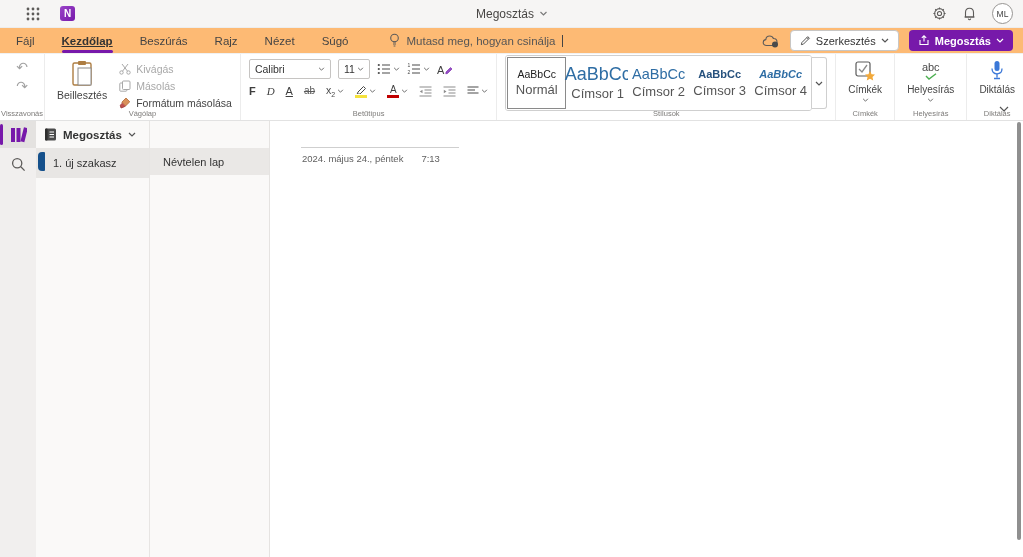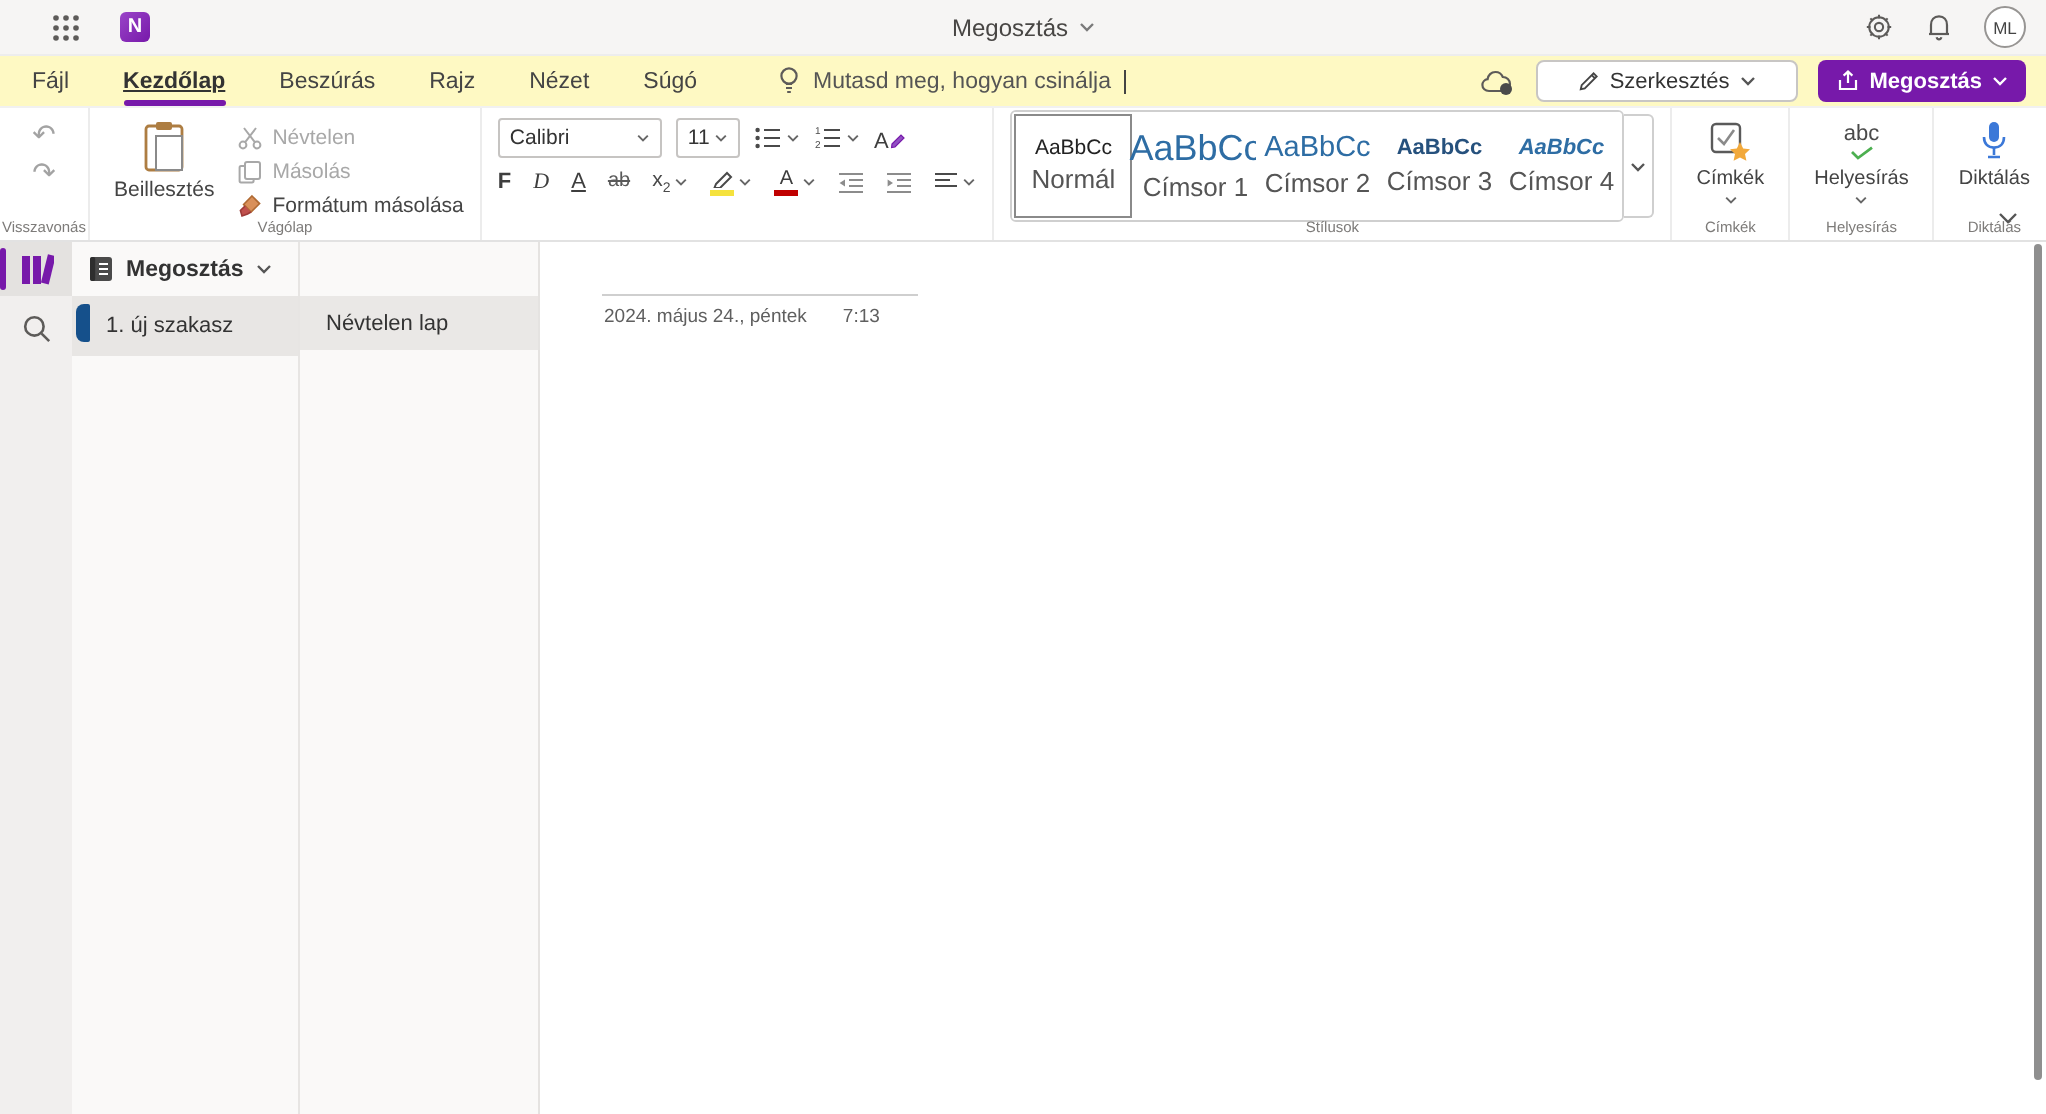--- a/index.html
+++ b/index.html
@@ -10,29 +10,29 @@
   
   .topbar { height:28px; background:#f6f5f4; border-bottom:1px solid #ededed; display:flex; align-items:center; padding:0 12px; position:relative; flex:0 0 auto; }
   .waffle { width:14px; height:14px; margin-left:14px; cursor:pointer; }
   .on-tile { width:15px; height:15px; margin-left:20px; border-radius:3px; background:linear-gradient(135deg,#9a44c8,#7719aa); color:#fff; font-size:10px; font-weight:700; display:flex; align-items:center; justify-content:center; cursor:pointer; }
   .tb-title { position:absolute; left:50%; transform:translateX(-50%); font-size:12px; color:#484644; display:flex; align-items:center; gap:5px; cursor:pointer; }
   .tb-right { position:absolute; right:10px; display:flex; align-items:center; gap:16px; }
   .avatar { width:21px; height:21px; border:1px solid #979593; border-radius:50%; font-size:8.5px; color:#444; display:flex; align-items:center; justify-content:center; background:#fff; cursor:pointer; }
   .chev { display:inline-block; }
 
   
-  .menubar { height:26px; background:#fef9c3; border-bottom:1px solid #f1f1f1; display:flex; align-items:center; padding-left:16px; position:relative; flex:0 0 auto; }
+  .menubar { height:26px; background:#fdba74; border-bottom:1px solid #f1f1f1; display:flex; align-items:center; padding-left:16px; position:relative; flex:0 0 auto; }
   .tabs { display:flex; gap:27px; align-items:center; }
   .mtab { font-size:11.5px; color:#444; cursor:pointer; position:relative; white-space:nowrap; }
   .mtab.active { font-weight:700; color:#333;text-decoration:underline; }
   .mtab.active::after { content:""; position:absolute; left:0; right:0; bottom:-6px; height:2.5px; background:#7719aa; border-radius:2px; }
   .tellme { display:flex; align-items:center; gap:7px; margin-left:40px; color:#555; font-size:11.5px; cursor:text; }
   .caret { width:1px; height:12px; background:#444; }
   .mb-right { position:absolute; right:10px; display:flex; align-items:center; gap:10px; }
-  .btn-edit { display:flex; align-items:center; gap:5px; border:1px solid #c8c6c4; background:#fff; border-radius:4px; height:21px; padding:0 20px; font-size:11px; color:#333; cursor:pointer; }
+  .btn-edit { display:flex; align-items:center; gap:5px; border:1px solid #c8c6c4; background:#fff; border-radius:4px; height:21px; padding:0 9px; font-size:11px; color:#333; cursor:pointer; }
   .btn-share { display:flex; align-items:center; gap:5px; background:#7719aa; border:none; border-radius:4px; height:21px; padding:0 9px; font-size:11px; color:#fff; font-weight:600; cursor:pointer; }
 
   
   .ribbon { height:67px; background:#fff; border-bottom:1px solid #e2e2e2; display:flex; align-items:stretch; position:relative; flex:0 0 auto; }
   .rgroup { position:relative; border-right:1px solid #ececec; padding:5px 8px 13px; display:flex; }
   .glabel { position:absolute; bottom:2px; left:0; right:0; text-align:center; font-size:7.5px; color:#7d7b79; white-space:nowrap; }
   .undo-col { display:flex; flex-direction:column; justify-content:flex-start; gap:3px; align-items:center; width:28px; }
   .ubtn { font-size:14px; color:#a3a3a3; line-height:16px; cursor:pointer; }
   .clip-wrap { display:flex; gap:8px; align-items:flex-start; }
   .bigbtn { display:flex; flex-direction:column; align-items:center; gap:3px; padding:1px 4px; cursor:pointer; }
@@ -201,21 +201,21 @@
           </svg>
           <span class="blabel">Beillesztés</span>
         </div>
         <div class="smallcol">
           <div class="srow disabled">
             <svg width="12" height="12" viewBox="0 0 12 12" fill="none" stroke="#a8a8a8" stroke-width="1">
               <circle cx="2.5" cy="9.5" r="1.7"></circle>
                 <circle cx="9.5" cy="9.5" r="1.7"></circle>
               <path d="M3.5 8.2 L9 1 M8.5 8.2 L3 1"></path>
             </svg>
-            <span>Névtelen</span>
+            <span>Kivágás</span>
           </div>
           <div class="srow disabled">
             <svg width="12" height="12" viewBox="0 0 12 12" fill="none" stroke="#a8a8a8" stroke-width="1">
               <rect x="3.5" y="1" width="7.5" height="8.5" rx="1"></rect>
               <path d="M3.5 3 L1.5 3 C1 3 0.8 3.3 0.8 3.8 L0.8 10.4 C0.8 10.9 1 11.2 1.5 11.2 L7 11.2 C7.5 11.2 7.8 10.9 7.8 10.4 L7.8 9.5"></path>
             </svg>
             <span>Másolás</span>
           </div>
           <div class="srow">
             <svg width="12" height="12" viewBox="0 0 12 12">
@@ -326,20 +326,21 @@
           <span class="ibtn">
             <svg width="12" height="10" viewBox="0 0 12 10" stroke="#4a4a4a" stroke-width="1.1">
               <path d="M0.5 1 L11.5 1 M0.5 4 L8 4 M0.5 7 L11.5 7"></path>
             </svg>
             <svg class="chev" width="7" height="4" viewBox="0 0 8 5">
                 <polyline points="1,1 4,4 7,1" fill="none" stroke="#666" stroke-width="1.2"></polyline>
               </svg>
           </span>
         </div>
       </div>
+      <span class="glabel">Betűtípus</span>
     </div>
 
     <div class="rgroup">
       <div class="styles-wrap">
         <div class="gallery">
           <div class="scell selected">
             <span class="prev n">AaBbCc</span>
             <span class="sname">Normál</span>
           </div>
           <div class="scell">

